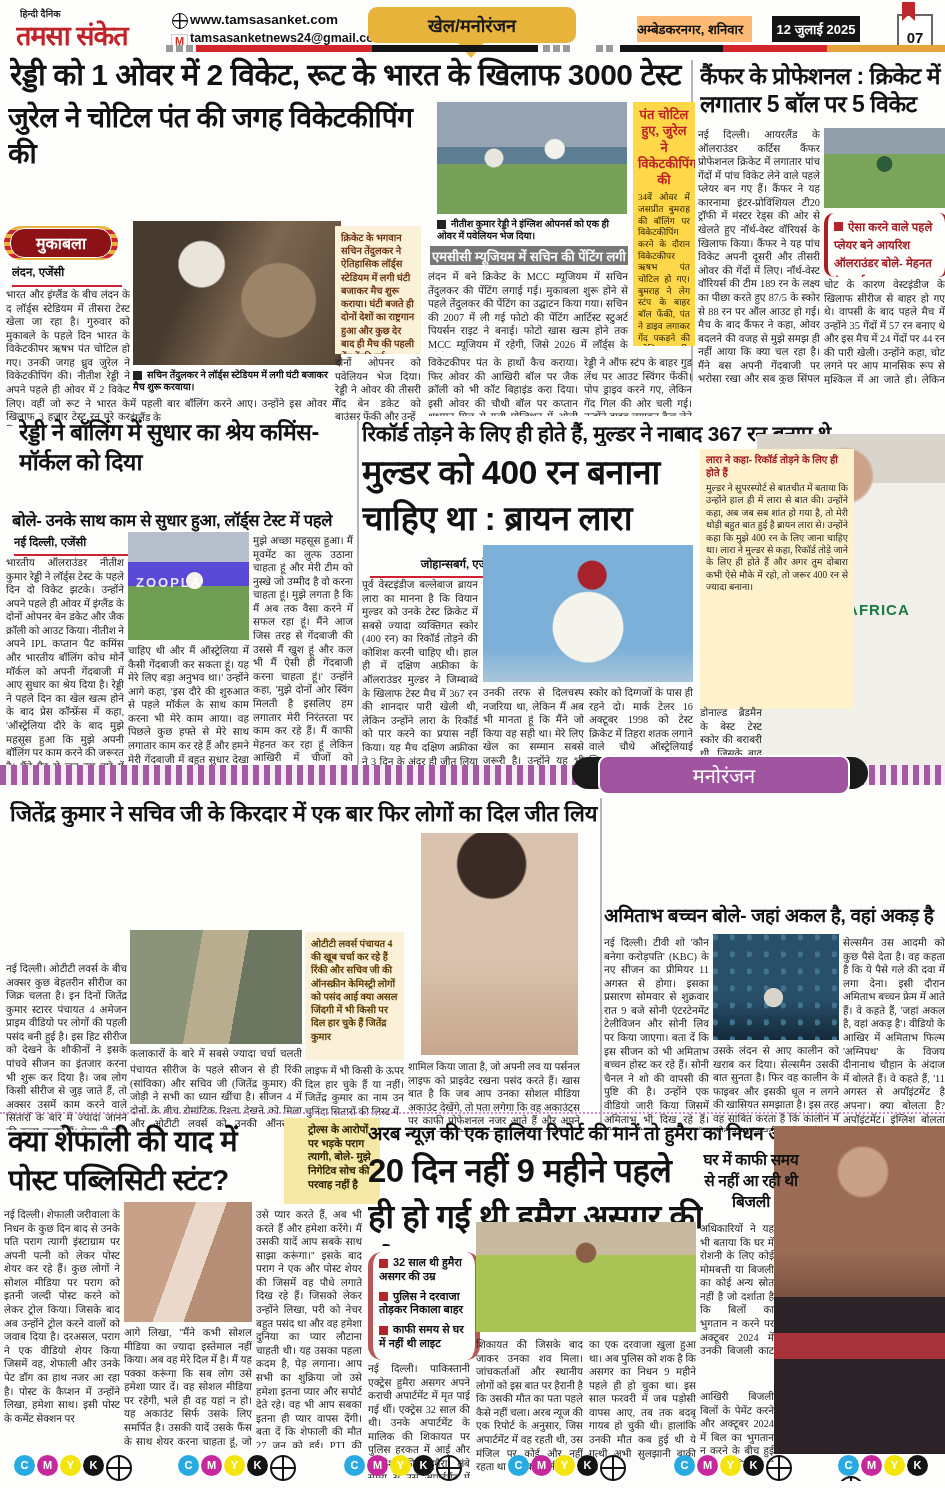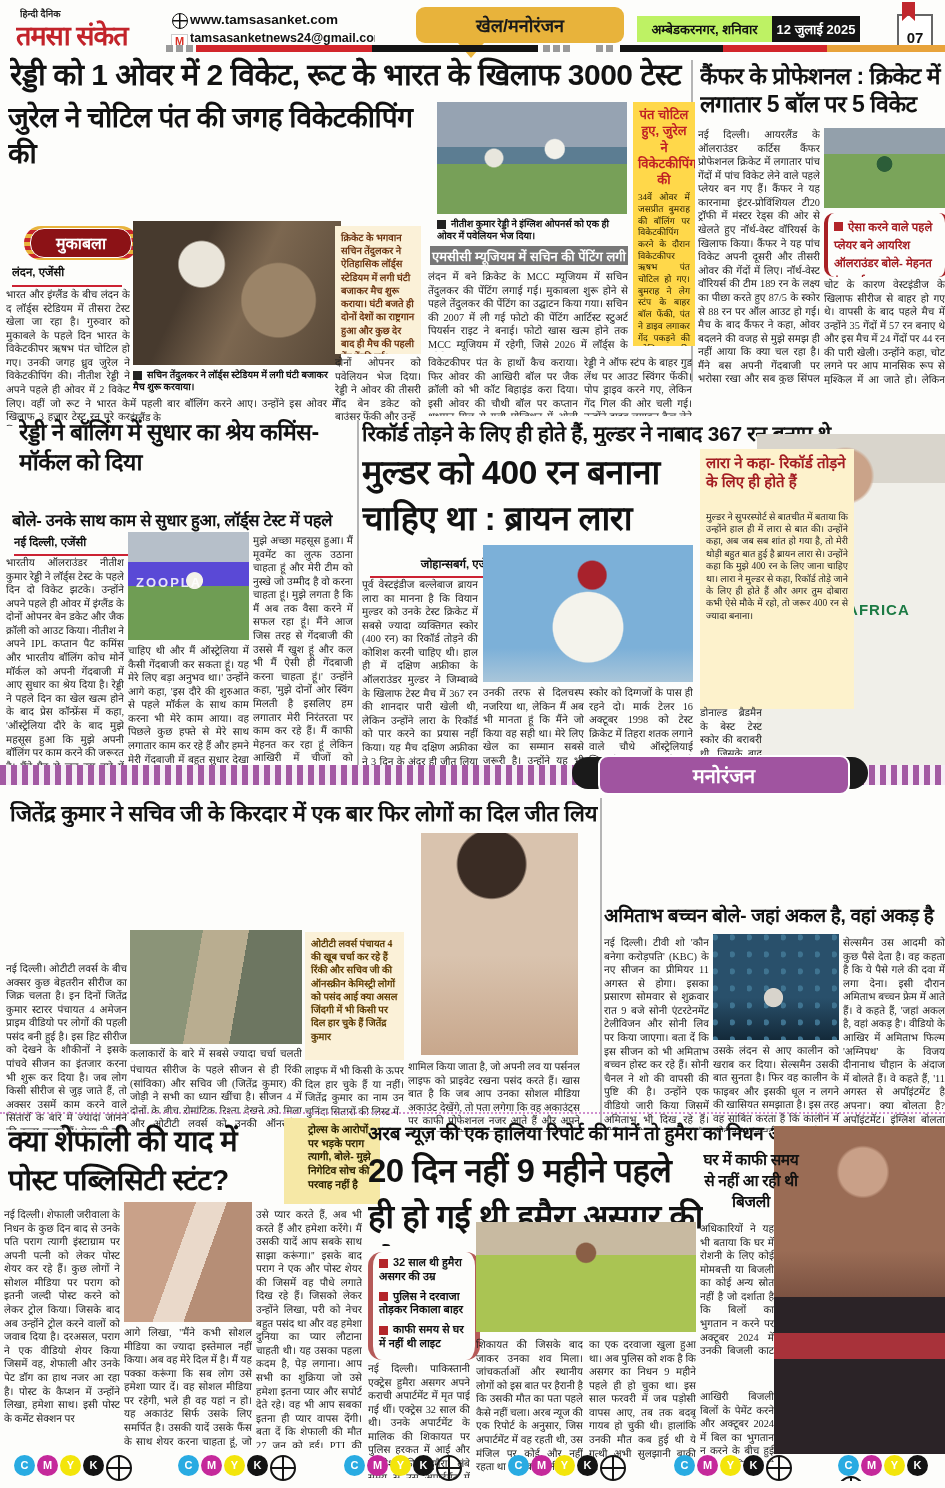--- a/index.html
+++ b/index.html
@@ -63,25 +63,25 @@
   .badge-stripes{background:repeating-linear-gradient(180deg,#e8b33b 0 4px,#c9262b 4px 8px);border-radius:17px;padding:4px 6px;display:flex;align-items:center;justify-content:center;}
   .badge-inner{background:#8c1216;border:1.5px solid #fff;border-radius:14px;color:#fff;font-weight:800;font-size:16px;width:100%;text-align:center;padding:3px 0;}
   .creambox{background:#fbf1d8;color:#6b3512;font-weight:600;font-family:"Liberation Serif", serif;font-size:9.8px;line-height:1.35;padding:5px 6px;}
   .graybar{background:#787878;color:#fff;font-weight:800;font-size:13px;display:flex;align-items:center;justify-content:center;}
   .ysidebar{background:#ffd84a;padding:5px 5px;}
   .ysidebar .t{color:#c02025;font-weight:800;font-size:13px;line-height:1.25;text-align:center;margin-bottom:4px;}
   .ysidebar .b{font-family:"Liberation Serif", serif;font-size:9px;line-height:1.3;color:#201a00;text-align:justify;}
   .quotebox{border-left:4px solid #a82025;border-right:4px solid #a82025;border-radius:10px;padding:4px 6px;}
   .quotebox .q{color:#a31d22;font-weight:800;font-size:11.5px;line-height:1.3;}
   .mbox{background:#fdf2cc;padding:5px 6px;}
-  .mbox .t{color:#a31d22;font-weight:800;font-size:15px;line-height:1.25;margin-bottom:19px;}
+  .mbox .t{color:#a31d22;font-weight:800;font-size:10px;line-height:1.25;margin-bottom:3px;}
   .mbox .b{font-family:"Liberation Serif", serif;font-size:9.4px;line-height:1.32;color:#1d1d1d;text-align:justify;}
   .band-stripes{background:repeating-linear-gradient(90deg,#a35aa3 0 6px,#f6eef6 6px 11px);}
   .pill-black{background:#1a1a1a;border-radius:16px;}
-  .pill-purple{background:#a054a0;border:2px solid #fff;border-radius:10px;display:flex;align-items:center;justify-content:center;color:#fff;font-weight:700;font-size:20px;}
+  .pill-purple{background:#a054a0;border:2px solid #fff;border-radius:10px;display:flex;align-items:center;justify-content:center;color:#fff;font-weight:400;font-size:20px;}
   .bulletbox{border-left:5px solid #b55a58;border-right:5px solid #b55a58;border-radius:14px;padding:4px 6px;}
   .bulletbox .it{font-weight:700;font-size:11px;line-height:1.25;color:#111;margin-bottom:6px;}
   .ybox2{background:#f6e8a6;padding:5px 6px;font-weight:700;font-size:10.5px;line-height:1.3;color:#2c2200;}
   .circle{display:inline-block;width:21px;height:21px;border-radius:50%;color:#fff;font-weight:800;font-size:11px;text-align:center;line-height:21px;margin-right:2px;font-family:"Liberation Sans",sans-serif;}
   .c-c{background:#29abe2;} .c-m{background:#c5299b;} .c-y{background:#f3e50b;} .c-k{background:#141414;}
   .reg{display:inline-block;width:22px;height:22px;border:2px solid #141414;border-radius:50%;vertical-align:top;
        background:linear-gradient(#141414,#141414) center/2px 100% no-repeat,linear-gradient(#141414,#141414) center/100% 2px no-repeat;}
   .globe{display:inline-block;width:14px;height:14px;border:1.5px solid #111;border-radius:50%;
        background:linear-gradient(#111,#111) center/1.5px 100% no-repeat,linear-gradient(#111,#111) center/100% 1.5px no-repeat;}
   .gmailbox{display:inline-block;width:15px;height:14px;background:#fff;border:1px solid #ccc;color:#d93025;font-weight:800;font-size:11px;text-align:center;line-height:13px;}
@@ -100,26 +100,26 @@
 
   <div class="abs" style="left:172px;top:13px;width:16px;height:16px;">
     <span class="globe"></span>
   </div>
   <div class="abs" style="left:190px;top:12px;width:170px;height:17px;font-size:13.5px;font-weight:700;color:#111;">www.tamsasanket.com</div>
   <div class="abs" style="left:171px;top:31px;width:17px;height:15px;">
     <span class="gmailbox">M</span>
   </div>
   <div class="abs" style="left:190px;top:31px;width:185px;height:16px;font-size:12.5px;font-weight:700;color:#111;">tamsasanketnews24@gmail.com</div>
 
-  <div class="abs tab-yellow" style="left:368px;top:7px;width:208px;height:36px;margin-left:48px;">
+  <div class="abs tab-yellow" style="left:368px;top:7px;width:208px;height:36px;">
     <span style="font-size:18px;font-weight:800;color:#1a1a1a;">खेल/मनोरंजन</span>
   </div>
   <div class="abs tab-pointer" style="left:458px;top:43px;"></div>
 
-  <div class="abs" style="left:637px;top:16px;width:135px;height:26px;background:#bef264;display:flex;align-items:center;justify-content:center;">
+  <div class="abs" style="left:637px;top:16px;width:115px;height:26px;background:#fdba74;display:flex;align-items:center;justify-content:flex-start;">
     <span style="font-size:13px;font-weight:700;color:#111;">अम्बेडकरनगर, शनिवार</span>
   </div>
   <div class="abs" style="left:772px;top:16px;width:88px;height:26px;background:#141414;display:flex;align-items:center;justify-content:center;">
     <span style="font-size:13px;font-weight:700;color:#fff;">12 जुलाई 2025</span>
   </div>
   <div class="abs pagebox" style="left:897px;top:14px;width:32px;height:30px;">
     <span>07</span>
   </div>
   <span class="bookmark" style="left:902px;top:2px;"></span>
 
@@ -158,21 +158,21 @@
   <div class="abs photo ph-celebration" style="left:437px;top:102px;width:190px;height:112px;"></div>
   <div class="abs cap" style="left:437px;top:218px;width:192px;height:30px;">
     <span class="sqb"></span><span>नीतीश कुमार रेड्डी ने इंग्लिश ओपनर्स को एक ही ओवर में पवेलियन भेज दिया।</span>
   </div>
 
   <div class="abs ysidebar" style="left:633px;top:102px;width:52px;height:234px;">
     <div class="t">पंत चोटिल हुए, जुरेल ने विकेटकीपिंग की</div>
     <div class="b">34वें ओवर में जसप्रीत बुमराह की बॉलिंग पर विकेटकीपिंग करने के दौरान विकेटकीपर ऋषभ पंत चोटिल हो गए। बुमराह ने लेग स्टंप के बाहर बॉल फेंकी, पंत ने डाइव लगाकर गेंद पकड़ने की कोशिश की, लेकिन गेंद उनके हाथ से टकराकर बाउंड्री की ओर चली गई।</div>
   </div>
 
-  <div class="abs badge-stripes" style="left:24px;top:226px;width:102px;height:26px;">
+  <div class="abs badge-stripes" style="left:4px;top:226px;width:102px;height:26px;">
     <div class="badge-inner">मुकाबला</div>
   </div>
   <div class="abs dateline" style="left:12px;top:264px;width:110px;height:18px;">लंदन, एजेंसी</div>
   <div class="abs bt" style="left:6px;top:288px;width:124px;height:138px;">भारत और इंग्लैंड के बीच लंदन के द लॉर्ड्स स्टेडियम में तीसरा टेस्ट खेला जा रहा है। गुरुवार को मुकाबले के पहले दिन भारत के विकेटकीपर ऋषभ पंत चोटिल हो गए। उनकी जगह ध्रुव जुरेल ने विकेटकीपिंग की। नीतीश रेड्डी ने अपने पहले ही ओवर में 2 विकेट लिए। वहीं जो रूट ने भारत के खिलाफ 3 हजार टेस्ट रन पूरे कर लिए। नीतीश कुमार रेड्डी 14वें ओवर</div>
 
   <div class="abs photo ph-bell" style="left:133px;top:221px;width:208px;height:144px;"></div>
   <div class="abs cap" style="left:133px;top:369px;width:208px;height:26px;">
     <span class="sqb"></span><span>सचिन तेंदुलकर ने लॉर्ड्स स्टेडियम में लगी घंटी बजाकर मैच शुरू करवाया।</span>
   </div>
   <div class="abs bt" style="left:130px;top:397px;width:208px;height:28px;">में पहली बार बॉलिंग करने आए। उन्होंने इस ओवर में इंग्लैंड के</div>

